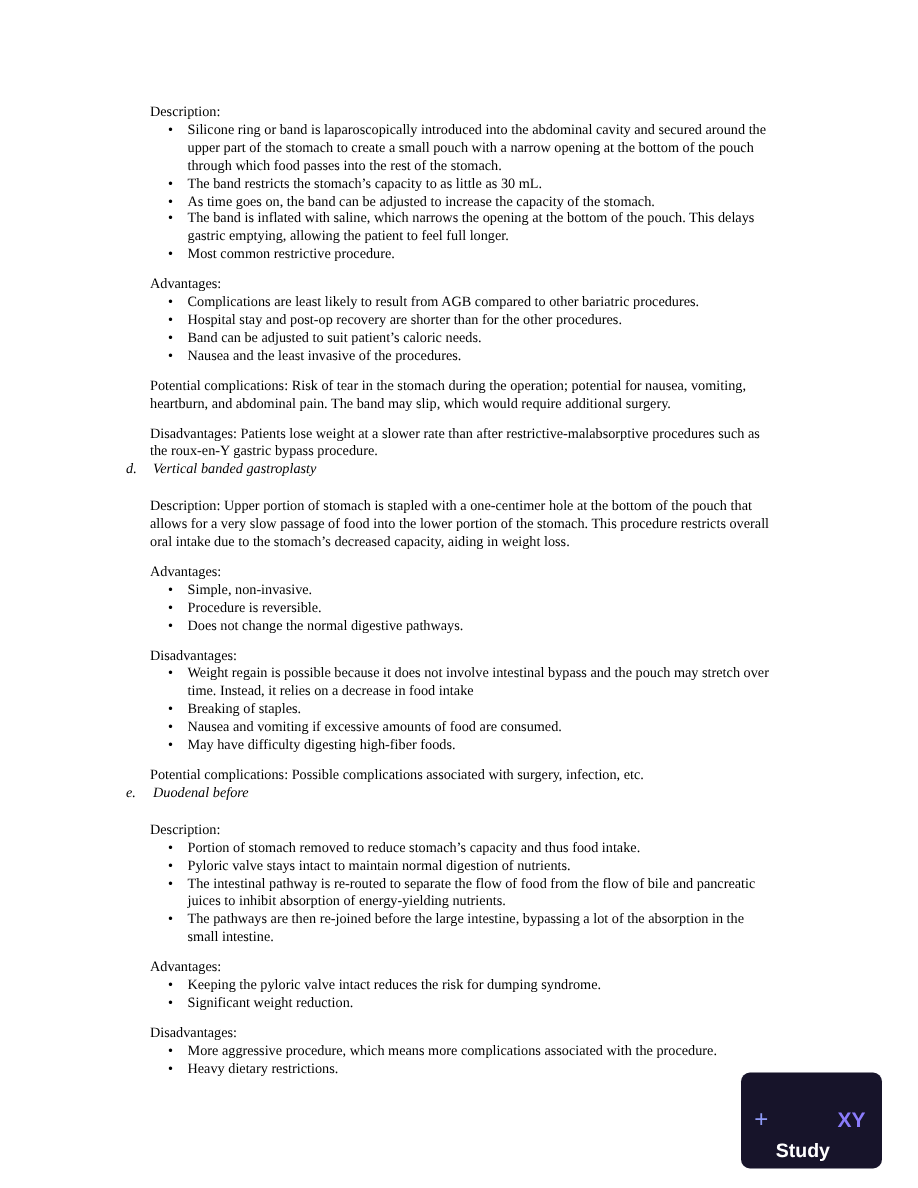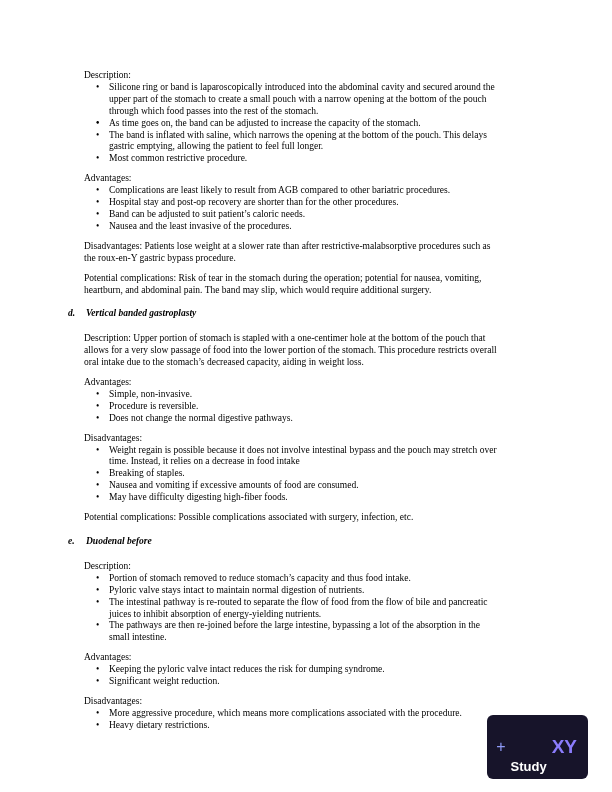--- a/index.html
+++ b/index.html
@@ -7,35 +7,35 @@
   body {
     width: 612px; height: 792px;
     background: #ffffff;
     position: relative;
     overflow: hidden;
     font-family: "Liberation Serif", serif;
     color: #000000;
   }
   .content {
     position: absolute;
-    left: 84px; top: 70px;
+    left: 100px; top: 70px;
     width: 414px;
     font-size: 9.5px;
     line-height: 11.9px;
   }
   .content > :first-child { margin-top: 0 !important; }
   .para { margin: 8px 0 0 0; }
   .block { margin-top: 8px; }
   .list-label { margin: 0; }
   .bullets { list-style: none; margin: 0; padding: 0; }
   .bullet-item { position: relative; padding-left: 25px; }
   .dot { position: absolute; left: 12px; top: 0; }
   .heading {
-    margin: 12px 0 13px -16px;
-    font-weight: bold;
+    margin: 0 0 13px -16px;
+    font-weight: normal;
     font-style: italic;
   }
   .heading-letter { display: inline-block; width: 18px; }
   .brand {
     position: absolute;
     right: 24px; bottom: 13px;
     background: #17142a;
     border-radius: 6px;
     padding: 5px 11px 6px 9px;
     display: flex;
@@ -43,47 +43,47 @@
     gap: 5px;
     font-family: "Liberation Sans", sans-serif;
   }
   .brand-plus {
     color: #8f9bf7;
     font-size: 16px;
     font-weight: 400;
     line-height: 13px;
   }
   .brand-study { color: #ffffff; font-weight: 700; font-size: 13px; line-height: 13px; margin-top: 40px; }
-  .brand-xy { color: #8b7cfc; font-weight: 700; font-size: 19px; line-height: 13px; }
+  .brand-xy { color: #8b7cfc; font-weight: 700; font-size: 14px; line-height: 13px; }
 </style>
 </head>
 <body>
 
 <div class="content">
     <div class="block">
       <p class="list-label">Description:</p>
       <ul class="bullets">
         <li class="bullet-item"><span class="dot">•</span><span class="li-text">Silicone ring or band is laparoscopically introduced into the abdominal cavity and secured around the upper part of the stomach to create a small pouch with a narrow opening at the bottom of the pouch through which food passes into the rest of the stomach.</span></li>
-        <li class="bullet-item"><span class="dot">•</span></li>
+        <li class="bullet-item"><span class="dot">•</span><span class="li-text">The band restricts the stomach’s capacity to as little as 30 mL.</span></li>
         <li class="bullet-item"><span class="dot">•</span><span class="li-text">As time goes on, the band can be adjusted to increase the capacity of the stomach.</span></li>
         <li class="bullet-item"><span class="dot">•</span><span class="li-text">The band is inflated with saline, which narrows the opening at the bottom of the pouch. This delays gastric emptying, allowing the patient to feel full longer.</span></li>
         <li class="bullet-item"><span class="dot">•</span><span class="li-text">Most common restrictive procedure.</span></li>
       </ul>
     </div>
     <div class="block">
       <p class="list-label">Advantages:</p>
       <ul class="bullets">
         <li class="bullet-item"><span class="dot">•</span><span class="li-text">Complications are least likely to result from AGB compared to other bariatric procedures.</span></li>
         <li class="bullet-item"><span class="dot">•</span><span class="li-text">Hospital stay and post-op recovery are shorter than for the other procedures.</span></li>
         <li class="bullet-item"><span class="dot">•</span><span class="li-text">Band can be adjusted to suit patient’s caloric needs.</span></li>
         <li class="bullet-item"><span class="dot">•</span><span class="li-text">Nausea and the least invasive of the procedures.</span></li>
       </ul>
     </div>
+    <p class="para">Potential complications: Risk of tear in the stomach during the operation; potential for nausea, vomiting, heartburn, and abdominal pain. The band may slip, which would require additional surgery.</p>
     <p class="para">Disadvantages: Patients lose weight at a slower rate than after restrictive-malabsorptive procedures such as the roux-en-Y gastric bypass procedure.</p>
-    <p class="para">Potential complications: Risk of tear in the stomach during the operation; potential for nausea, vomiting, heartburn, and abdominal pain. The band may slip, which would require additional surgery.</p>
     <div class="heading"><span class="heading-letter">d.</span><span class="heading-title">Vertical banded gastroplasty</span></div>
     <p class="para">Description: Upper portion of stomach is stapled with a one-centimer hole at the bottom of the pouch that allows for a very slow passage of food into the lower portion of the stomach. This procedure restricts overall oral intake due to the stomach’s decreased capacity, aiding in weight loss.</p>
     <div class="block">
       <p class="list-label">Advantages:</p>
       <ul class="bullets">
         <li class="bullet-item"><span class="dot">•</span><span class="li-text">Simple, non-invasive.</span></li>
         <li class="bullet-item"><span class="dot">•</span><span class="li-text">Procedure is reversible.</span></li>
         <li class="bullet-item"><span class="dot">•</span><span class="li-text">Does not change the normal digestive pathways.</span></li>
       </ul>
     </div>

